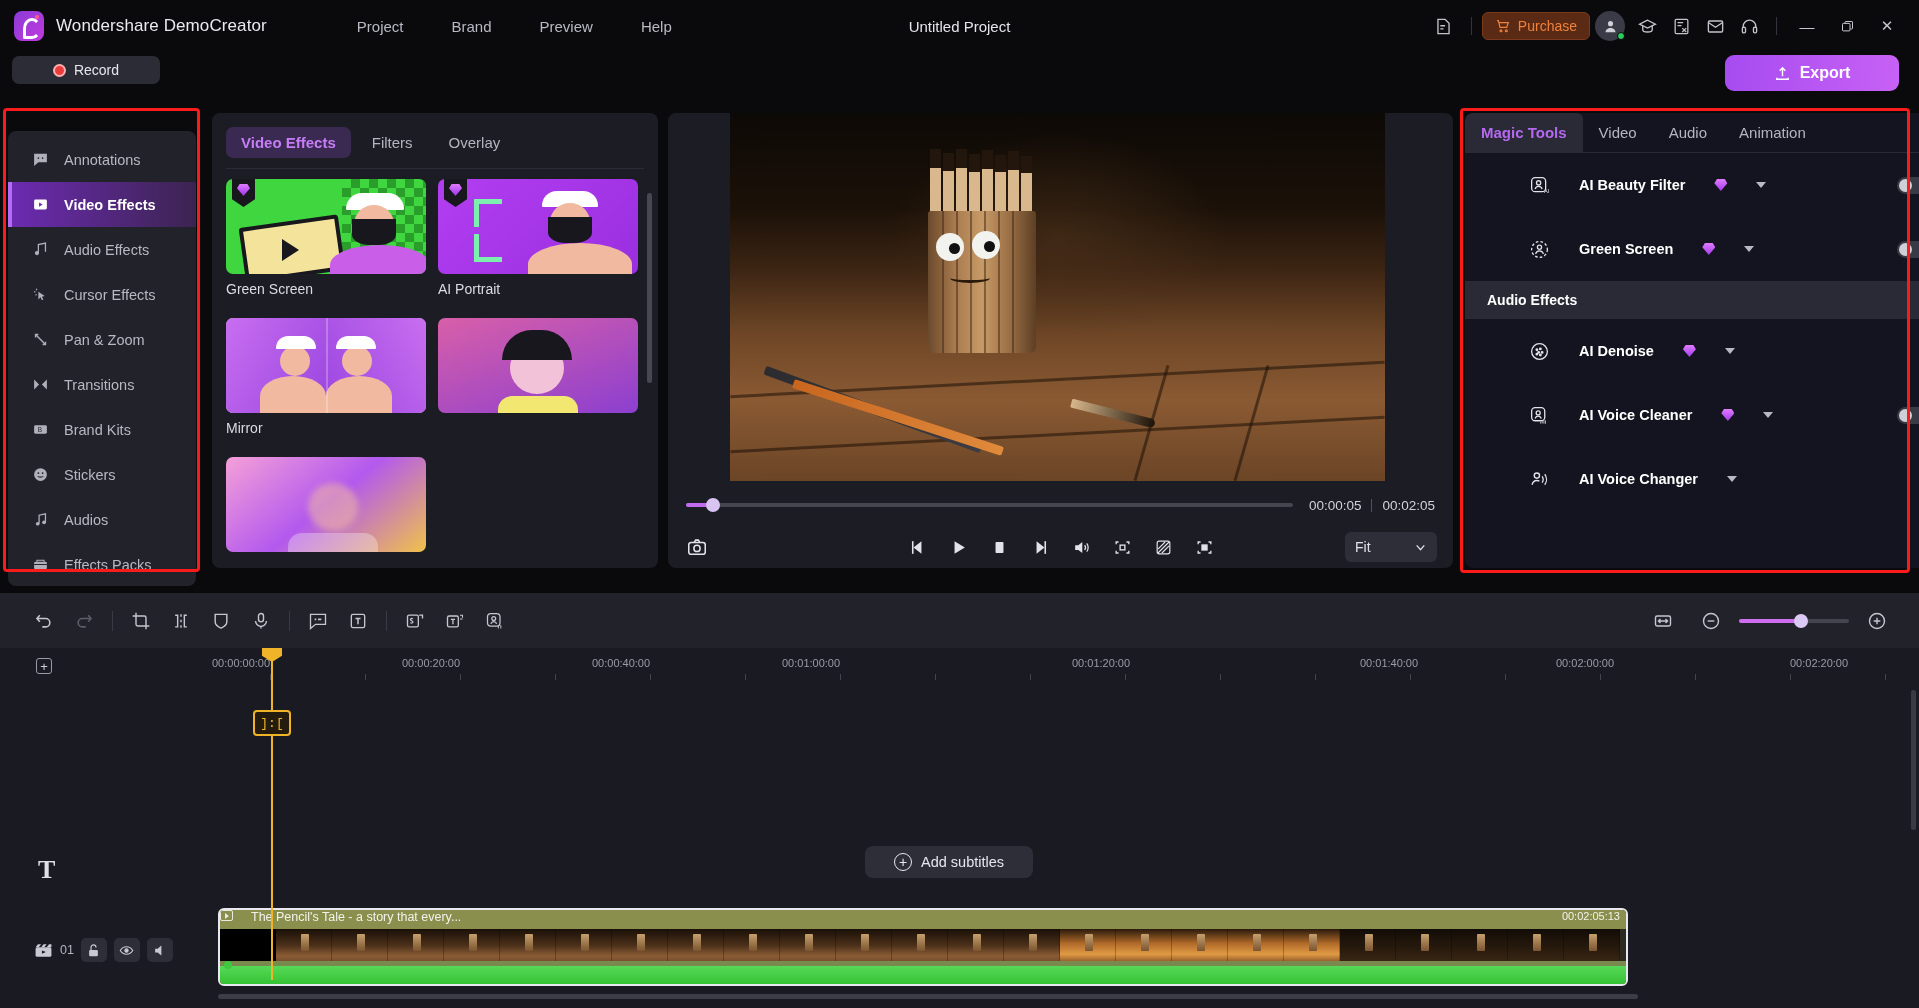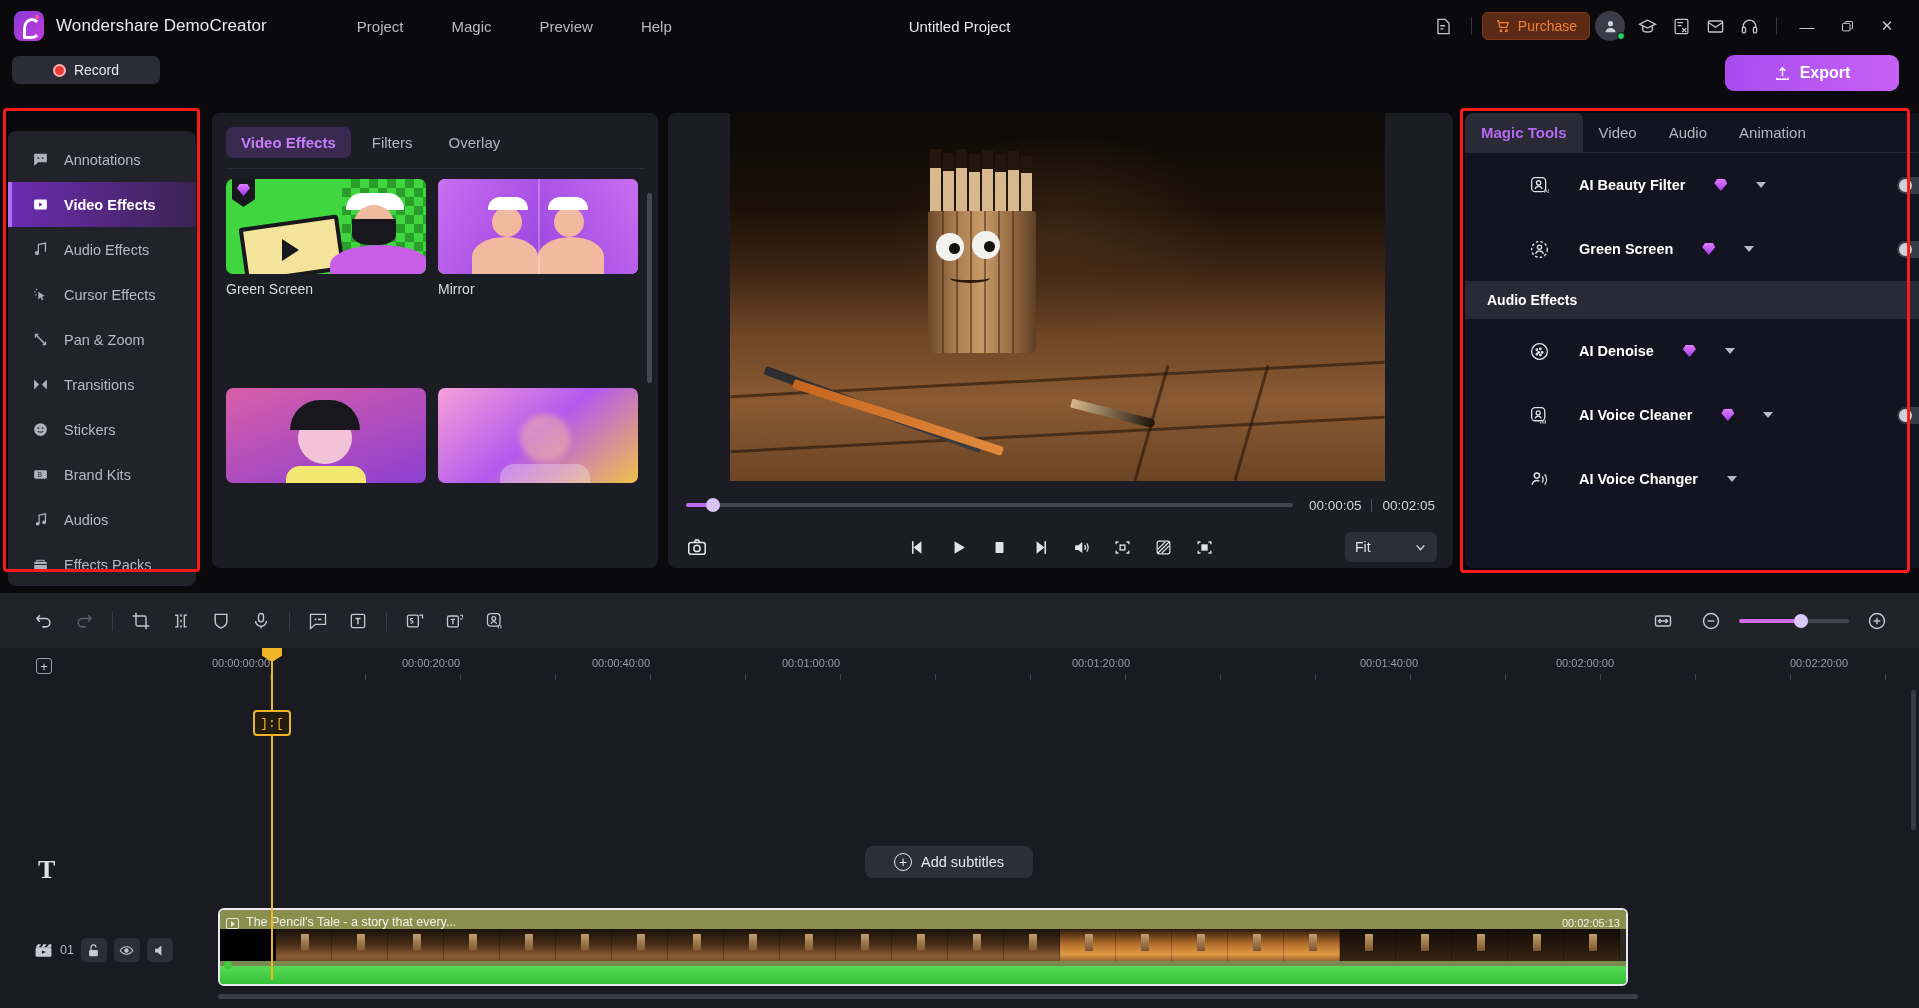--- a/index.html
+++ b/index.html
@@ -196,21 +196,21 @@
                color:#f0b429; font-size:13px; font-family:"Liberation Mono", monospace; }
 
   .subtitle-btn { position:absolute; left:865px; top:846px; width:168px; height:32px; border-radius:8px;
                   background:#2e2e38; display:flex; align-items:center; justify-content:center; gap:9px;
                   font-size:14.5px; color:#e6e6ee; }
   .sb-plus { width:18px; height:18px; border-radius:50%; border:1.6px solid #e6e6ee; display:flex;
              align-items:center; justify-content:center; font-size:14px; line-height:1; }
 
   .clip { position:absolute; left:218px; top:908px; width:1410px; height:78px;
           border:2px solid #e8e8ee; border-radius:6px; overflow:hidden; background:#2a2a20; }
-  .clip-head { height:19px; background:#8a8f4e; display:flex; align-items:flex-end; gap:7px; padding-left:6px; }
+  .clip-head { height:19px; background:#8a8f4e; display:flex; align-items:flex-start; gap:18px; }
   .clip-head .ci { width:13px; height:11px; border:1.3px solid #e9e9e0; border-radius:2px;
                    display:flex; align-items:center; justify-content:center; }
   .clip-head .ci i { width:0;height:0;border-left:4px solid #e9e9e0;border-top:3px solid transparent;border-bottom:3px solid transparent; }
   .clip-title { font-size:12.5px; color:#f2f2ea; white-space:nowrap; }
   .clip-dur { margin-left:auto; padding-right:6px; font-size:11px; color:#f2f2ea; }
   .filmstrip { position:absolute; left:0; top:19px; right:0; height:36px; display:flex; overflow:hidden; }
   .frame { width:56px; height:36px; flex:none;
      background:linear-gradient(180deg,#1a1008,#4b3019 45%,#8a5c35 75%,#6a4526);
      border-right:1px solid rgba(0,0,0,.25); position:relative; }
   .frame::after { content:""; position:absolute; left:46%; top:14%; width:8px; height:17px;
@@ -232,21 +232,21 @@
 
 <div class="app">
 
   <div class="titlebar">
     <div class="logo">
         <span class="dot"></span>
       </div>
     <div class="app-title">Wondershare DemoCreator</div>
     <div class="menus">
       <div class="menu">Project</div>
-      <div class="menu">Magic</div>
+      <div class="menu">Brand</div>
       <div class="menu">Preview</div>
       <div class="menu">Help</div>
     </div>
     <div class="proj-title">Untitled Project</div>
 
     <div class="tb-right">
       <div class="ticon">
         <svg viewBox="0 0 24 24" fill="none" stroke="currentColor" stroke-width="1.7">
             <path d="M5 3h9l5 5v13H5z"></path>
             <path d="M8 11h6M8 15h4"></path>
@@ -370,36 +370,36 @@
           <svg viewBox="0 0 24 24" fill="currentColor">
             <path d="M3 5l7 7-7 7z"></path>
             <path d="M21 5l-7 7 7 7z"></path>
           </svg>
         </span>
       <span>Transitions</span>
     </div>
     <div class="sb-item">
       <span class="sicon">
           <svg viewBox="0 0 24 24" fill="currentColor">
+            <rect x="3" y="6" width="18" height="12" rx="2"></rect>
+            <text x="8" y="16" font-size="9" fill="#22222b" font-family="Liberation Sans">B</text>
+          </svg>
+        </span>
+      <span>Brand Kits</span>
+    </div>
+    <div class="sb-item">
+      <span class="sicon">
+          <svg viewBox="0 0 24 24" fill="currentColor">
             <circle cx="12" cy="12" r="9"></circle>
             <circle cx="9" cy="10" r="1.3" fill="#22222b"></circle>
             <circle cx="15" cy="10" r="1.3" fill="#22222b"></circle>
             <path d="M8 14.5c1.2 1.6 6.8 1.6 8 0" stroke="#22222b" stroke-width="1.5" fill="none"></path>
           </svg>
         </span>
       <span>Stickers</span>
-    </div>
-    <div class="sb-item">
-      <span class="sicon">
-          <svg viewBox="0 0 24 24" fill="currentColor">
-            <rect x="3" y="6" width="18" height="12" rx="2"></rect>
-            <text x="8" y="16" font-size="9" fill="#22222b" font-family="Liberation Sans">B</text>
-          </svg>
-        </span>
-      <span>Brand Kits</span>
     </div>
     <div class="sb-item">
       <span class="sicon">
           <svg viewBox="0 0 24 24" fill="currentColor">
             <path d="M10 18V6l9-2v12" stroke="currentColor" stroke-width="1.8" fill="none"></path>
             <circle cx="8" cy="18" r="2.6"></circle>
             <circle cx="17" cy="16" r="2.6"></circle>
           </svg>
         </span>
       <span>Audios</span>
@@ -437,20 +437,36 @@
             <div class="beard" style="left:126px;top:40px;width:44px;height:26px;"></div>
             <div class="body" style="left:104px;top:66px;width:100px;height:40px;background:#c95fe8;"></div>
           </div>
           <div class="g-badge">
               <span class="gem"></span>
             </div>
         </div>
         <div class="g-label">Green Screen</div>
       </div>
 
+      <div class="g-cell">
+        <div class="g-thumb">
+          <div class="art t-purple">
+            <div class="bracket" style="left:36px;top:20px;border-right:none;border-bottom:none;"></div>
+            <div class="bracket" style="left:36px;bottom:12px;border-right:none;border-top:none;"></div>
+            <div class="cap" style="left:104px;top:12px;width:56px;height:16px;"></div>
+            <div class="head" style="left:112px;top:24px;width:40px;height:38px;"></div>
+            <div class="beard" style="left:110px;top:38px;width:44px;height:26px;"></div>
+            <div class="body" style="left:90px;top:64px;width:104px;height:42px;background:#f0b9a0;"></div>
+          </div>
+          <div class="g-badge">
+              <span class="gem"></span>
+            </div>
+        </div>
+        <div class="g-label">AI Portrait</div>
+      </div>
 
 
       <div class="g-cell">
         <div class="g-thumb">
           <div class="art t-mirror">
             <div style="position:absolute;left:0;top:0;width:50%;height:100%;background:linear-gradient(120deg,#c86ef0,#9a45e0);"></div>
             <div style="position:absolute;right:0;top:0;width:50%;height:100%;background:linear-gradient(240deg,#c86ef0,#9a45e0);"></div>
             <div class="head" style="left:54px;top:28px;width:30px;height:30px;"></div>
             <div class="cap" style="left:50px;top:18px;width:40px;height:13px;"></div>
             <div class="body" style="left:34px;top:58px;width:66px;height:40px;background:#f0b9a0;"></div>

